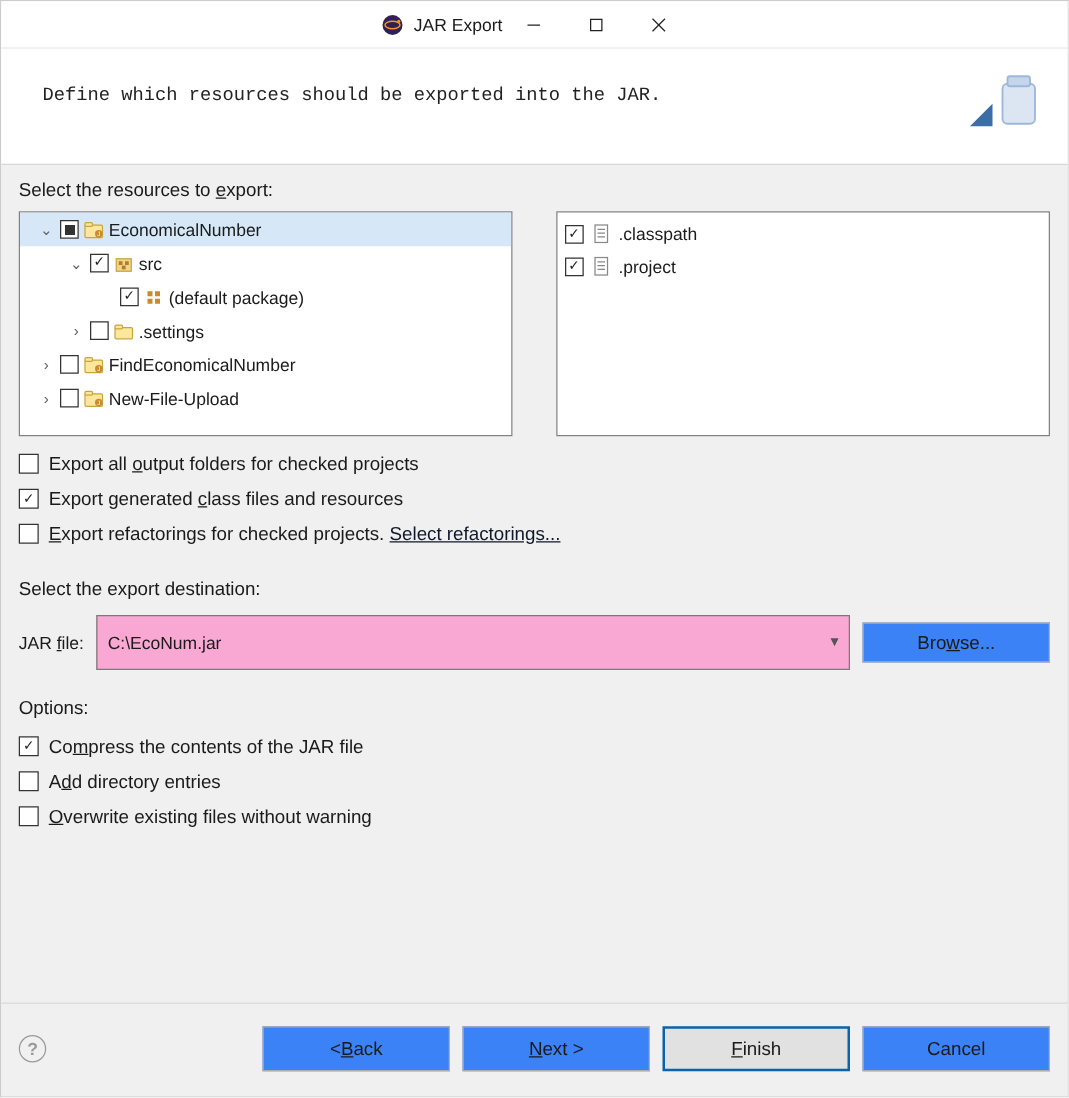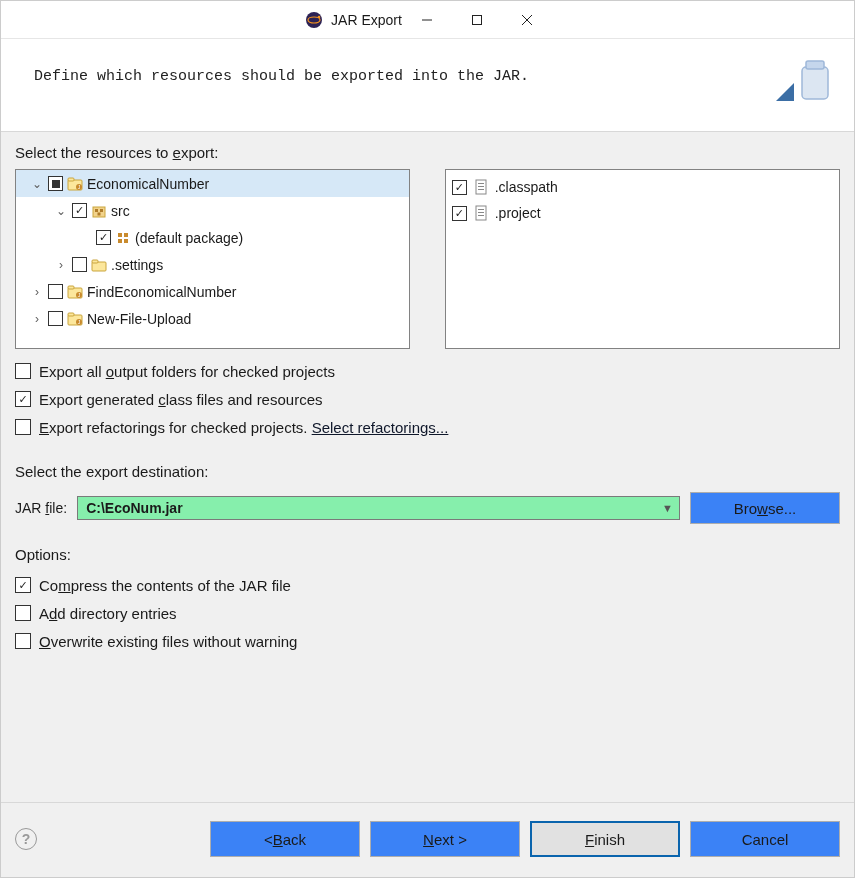--- a/index.html
+++ b/index.html
@@ -63,22 +63,22 @@
 
   .file-row { display: flex; align-items: center; gap: 6px; height: 26px; }
 
   .check-line { display: flex; align-items: center; gap: 8px; height: 28px; font-size: 15px; }
   .check-line .chk { width: 16px; height: 16px; }
   .link { color: #0f172a; text-decoration: underline; }
   .focus-outline { outline: 1px dotted #333; outline-offset: 0px; padding: 0 1px; }
 
   .dest-row { display: flex; align-items: center; gap: 10px; margin-top: 4px; }
   .combo {
-    flex: 1 1 auto; height: 24px; border: 1px solid #7a7a7a; background: #86efac;
-    display: flex; align-items: center; justify-content: space-between; padding: 0 6px 0 8px; font-weight: bold;
+    flex: 1 1 auto; height: 44px; border: 1px solid #7a7a7a; background: #f9a8d4;
+    display: flex; align-items: center; justify-content: space-between; padding: 0 6px 0 8px;
   }
   .combo-caret { font-size: 11px; color: #555; }
   .btn {
     height: 32px; min-width: 150px; background: #3b82f6; border: 1px solid #adadad;
     display: inline-flex; align-items: center; justify-content: center; font-size: 15px;
     padding: 0 14px;
   }
 
   .footer {
     border-top: 1px solid #d8d8d8;

